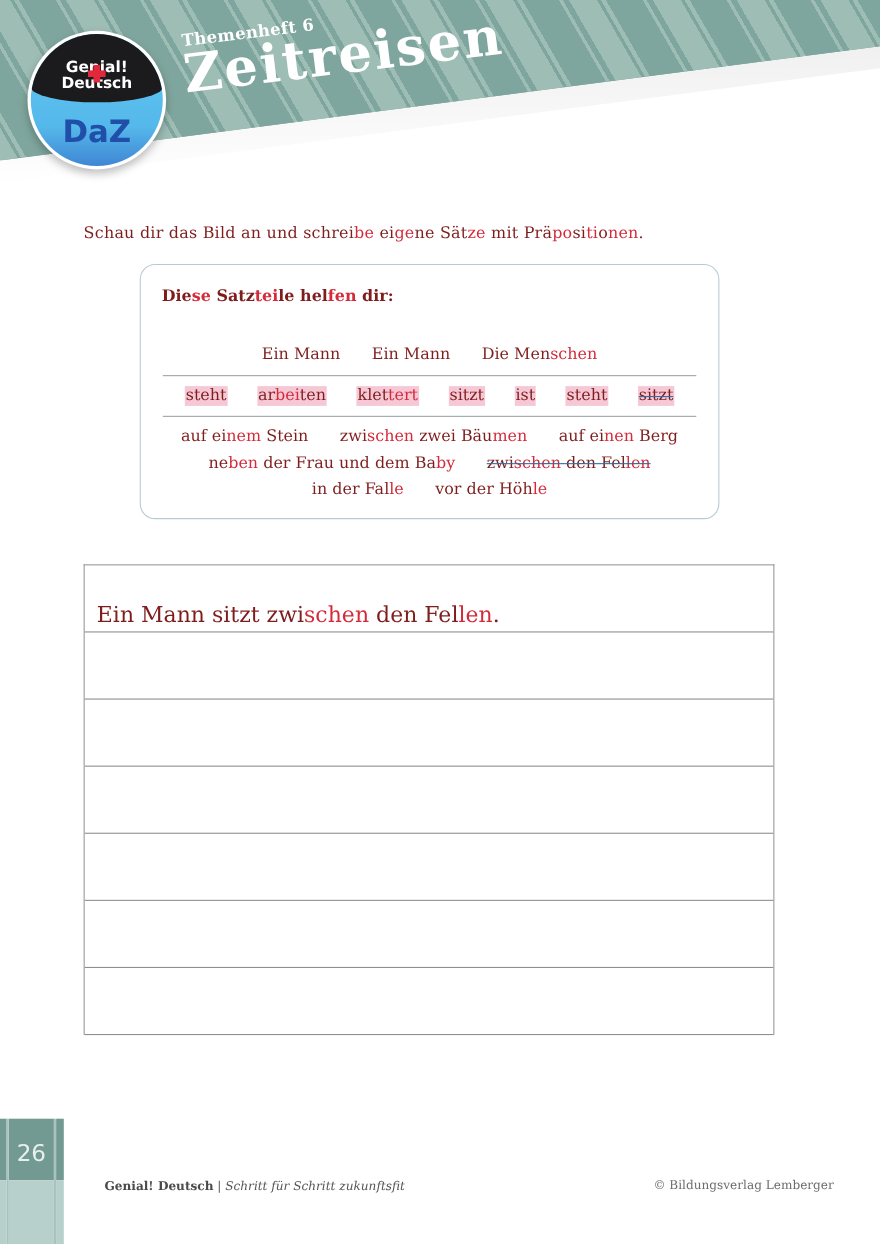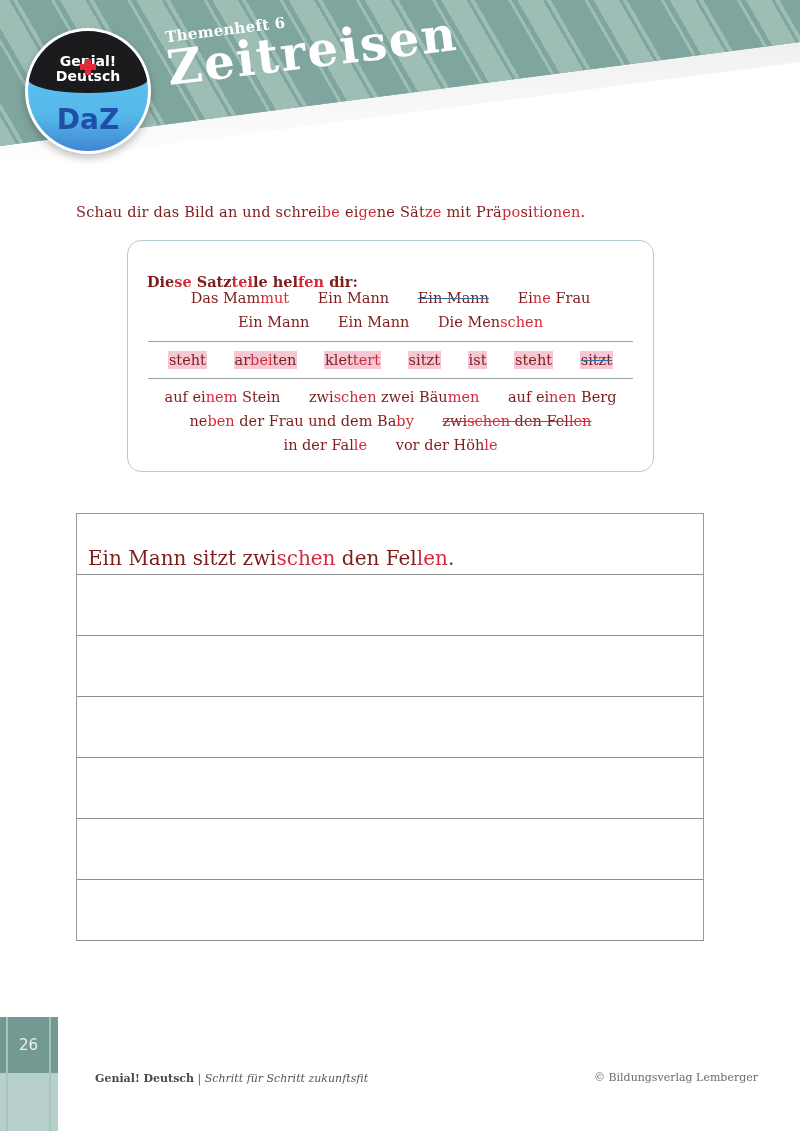--- a/index.html
+++ b/index.html
@@ -90,21 +90,21 @@
       position: absolute; left: 76px; top: 204px;
       font-size: 14.5px; letter-spacing: 0.2px;
     }
 
     
     .helpbox {
       position: absolute; left: 127px; top: 240px; width: 525px; height: 230px;
       border: 1px solid #b9cbd2; border-radius: 14px; background: #ffffff;
     }
     .help-title {
-      position: absolute; left: 19px; top: 32px;
+      position: absolute; left: 19px; top: 20px;
       font-weight: bold; font-size: 14.5px; color: #2a66a3;
     }
     .help-row {
       position: absolute; left: 0; width: 525px; text-align: center;
       font-size: 14.5px;
     }
     .help-row span.item { margin: 0 12px; }
     .row1 { top: 49px; }
     .row2 { top: 73px; }
     .rule {
@@ -137,21 +137,21 @@
     .pt-dark-l { position: absolute; left: 0; top: 0; width: 6px; height: 56px; background: #739a92; }
     .pt-dark { position: absolute; left: 8px; top: 0; width: 41px; height: 56px; background: #739a92; }
     .pt-dark-r { position: absolute; left: 51px; top: 0; width: 7px; height: 56px; background: #739a92; }
     .pt-light-l { position: absolute; left: 0; top: 56px; width: 6px; height: 58px; background: #b7d0cb; }
     .pt-light { position: absolute; left: 8px; top: 56px; width: 41px; height: 58px; background: #b7d0cb; }
     .pt-light-r { position: absolute; left: 51px; top: 56px; width: 7px; height: 58px; background: #b7d0cb; }
     .pt-sep1 { position: absolute; left: 6px; top: 0; width: 2px; height: 114px; background: #a8c3be; }
     .pt-sep2 { position: absolute; left: 49px; top: 0; width: 2px; height: 114px; background: #a8c3be; }
     .page-num {
       position: absolute; left: 8px; top: 19px; width: 41px; text-align: center;
-      font-family: "DejaVu Sans", sans-serif; font-size: 15px; color: #e8f0ee;
+      font-family: "DejaVu Sans", sans-serif; font-size: 21px; color: #e8f0ee;
     }
     .footer-left {
       position: absolute; left: 95px; top: 1071px;
       font-size: 11px; color: #555; line-height: 16px;
     }
     .footer-left .brand { font-weight: bold; color: #4a4a4a; }
     .footer-left .it { font-style: italic; color: #555; }
     .footer-left .bold { font-weight: bold; color: #4a4a4a; }
     .footer-line2 { padding-left: 102px; }
     .footer-right {
@@ -176,21 +176,20 @@
     <div class="logo-brand l2">Deutsch</div>
     <div class="logo-cross"></div>
     <div class="logo-daz">DaZ</div>
   </div>
 </div>
 
 <div class="instruction"><span class="b">Schau dir das Bild an und schrei</span><span class="r">be</span><span class="b"> ei</span><span class="r">ge</span><span class="b">ne Sät</span><span class="r">ze</span><span class="b"> mit Prä</span><span class="r">po</span><span class="b">si</span><span class="r">ti</span><span class="b">o</span><span class="r">nen</span><span class="b">.</span></div>
 
 <div class="helpbox">
   <div class="help-title"><span class="b">Die</span><span class="r">se</span><span class="b"> Satz</span><span class="r">tei</span><span class="b">le hel</span><span class="r">fen</span><span class="b"> dir:</span></div>
-  <div class="help-row row1"><span class="item"><span class="b">Das Mam</span><span class="r">mut</span></span> <span class="item"><span class="b">Ein Mann</span></span> <span class="item strike"><span class="b">Ein Mann</span></span> <span class="item"><span class="b">Ei</span><span class="r">ne</span><span class="b"> Frau</span></span> </div>
   <div class="help-row row2"><span class="item"><span class="b">Ein Mann</span></span> <span class="item"><span class="b">Ein Mann</span></span> <span class="item"><span class="b">Die Men</span><span class="r">schen</span></span> </div>
   <div class="rule rule1"></div>
   <div class="help-row row-verbs"><span class="verb"><span class="b">steht</span></span> <span class="verb"><span class="b">ar</span><span class="r">bei</span><span class="b">ten</span></span> <span class="verb"><span class="b">klet</span><span class="r">tert</span></span> <span class="verb"><span class="b">sitzt</span></span> <span class="verb"><span class="b">ist</span></span> <span class="verb"><span class="b">steht</span></span> <span class="verb strike"><span class="b">sitzt</span></span> </div>
   <div class="rule rule2"></div>
   <div class="help-row row3"><span class="item"><span class="b">auf ei</span><span class="r">nem</span><span class="b"> Stein</span></span> <span class="item"><span class="b">zwi</span><span class="r">schen</span><span class="b"> zwei Bäu</span><span class="r">men</span></span> <span class="item"><span class="b">auf ei</span><span class="r">nen</span><span class="b"> Berg</span></span> </div>
   <div class="help-row row4"><span class="item"><span class="b">ne</span><span class="r">ben</span><span class="b"> der Frau und dem Ba</span><span class="r">by</span></span> <span class="item strike"><span class="b">zwi</span><span class="r">schen</span><span class="b"> den Fel</span><span class="r">len</span></span> </div>
   <div class="help-row row5"><span class="item"><span class="b">in der Fal</span><span class="r">le</span></span> <span class="item"><span class="b">vor der Höh</span><span class="r">le</span></span> </div>
 </div>
 
 <div class="write-table">

